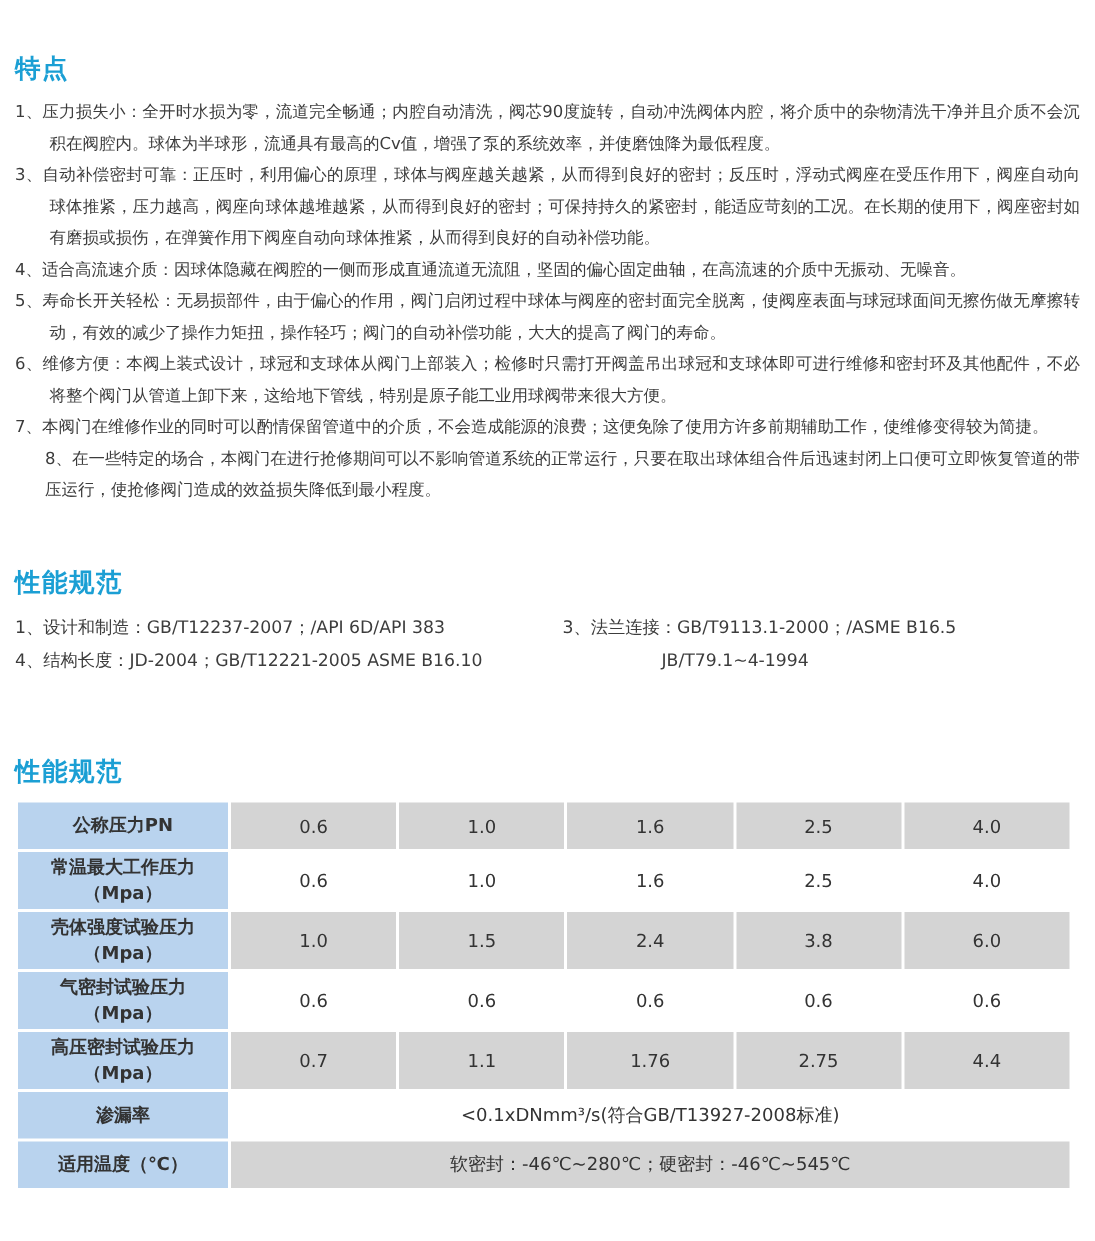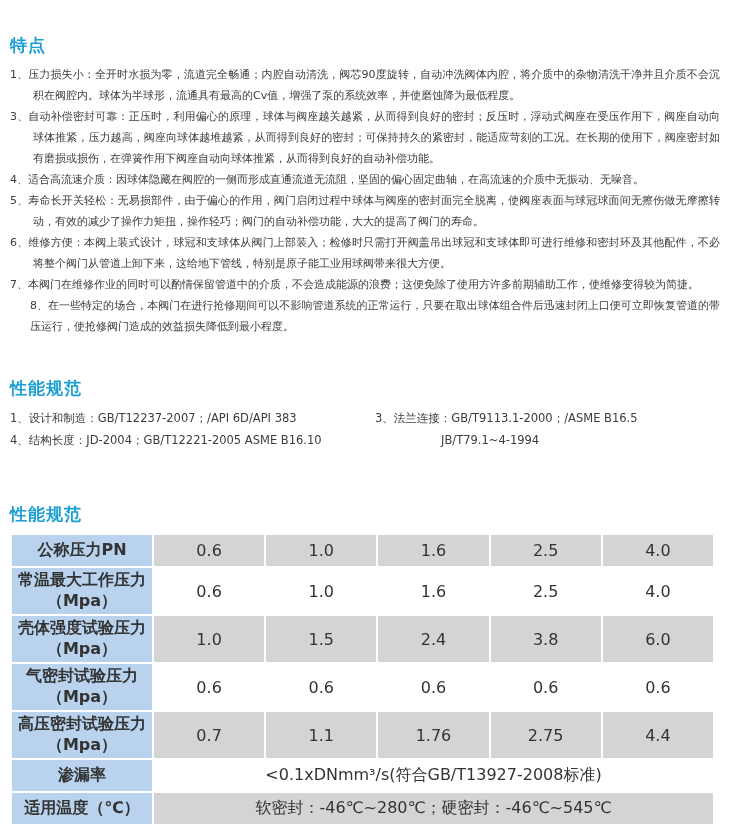--- a/index.html
+++ b/index.html
@@ -44,21 +44,21 @@
     border-collapse: separate;
     border-spacing: 2px;
     width: 705px;
     margin-top: 4px;
     table-layout: fixed;
   }
   table.specs td {
     height: 31px;
     text-align: center;
     vertical-align: middle;
-    font-size: 16px;
+    font-size: 12px;
     color: #333333;
     padding: 2px 4px;
   }
   td.row-label {
     background: #b9d3ee;
     font-weight: bold;
     font-size: 11.5px;
     width: 140px;
     color: #2e2e2e;
   }

